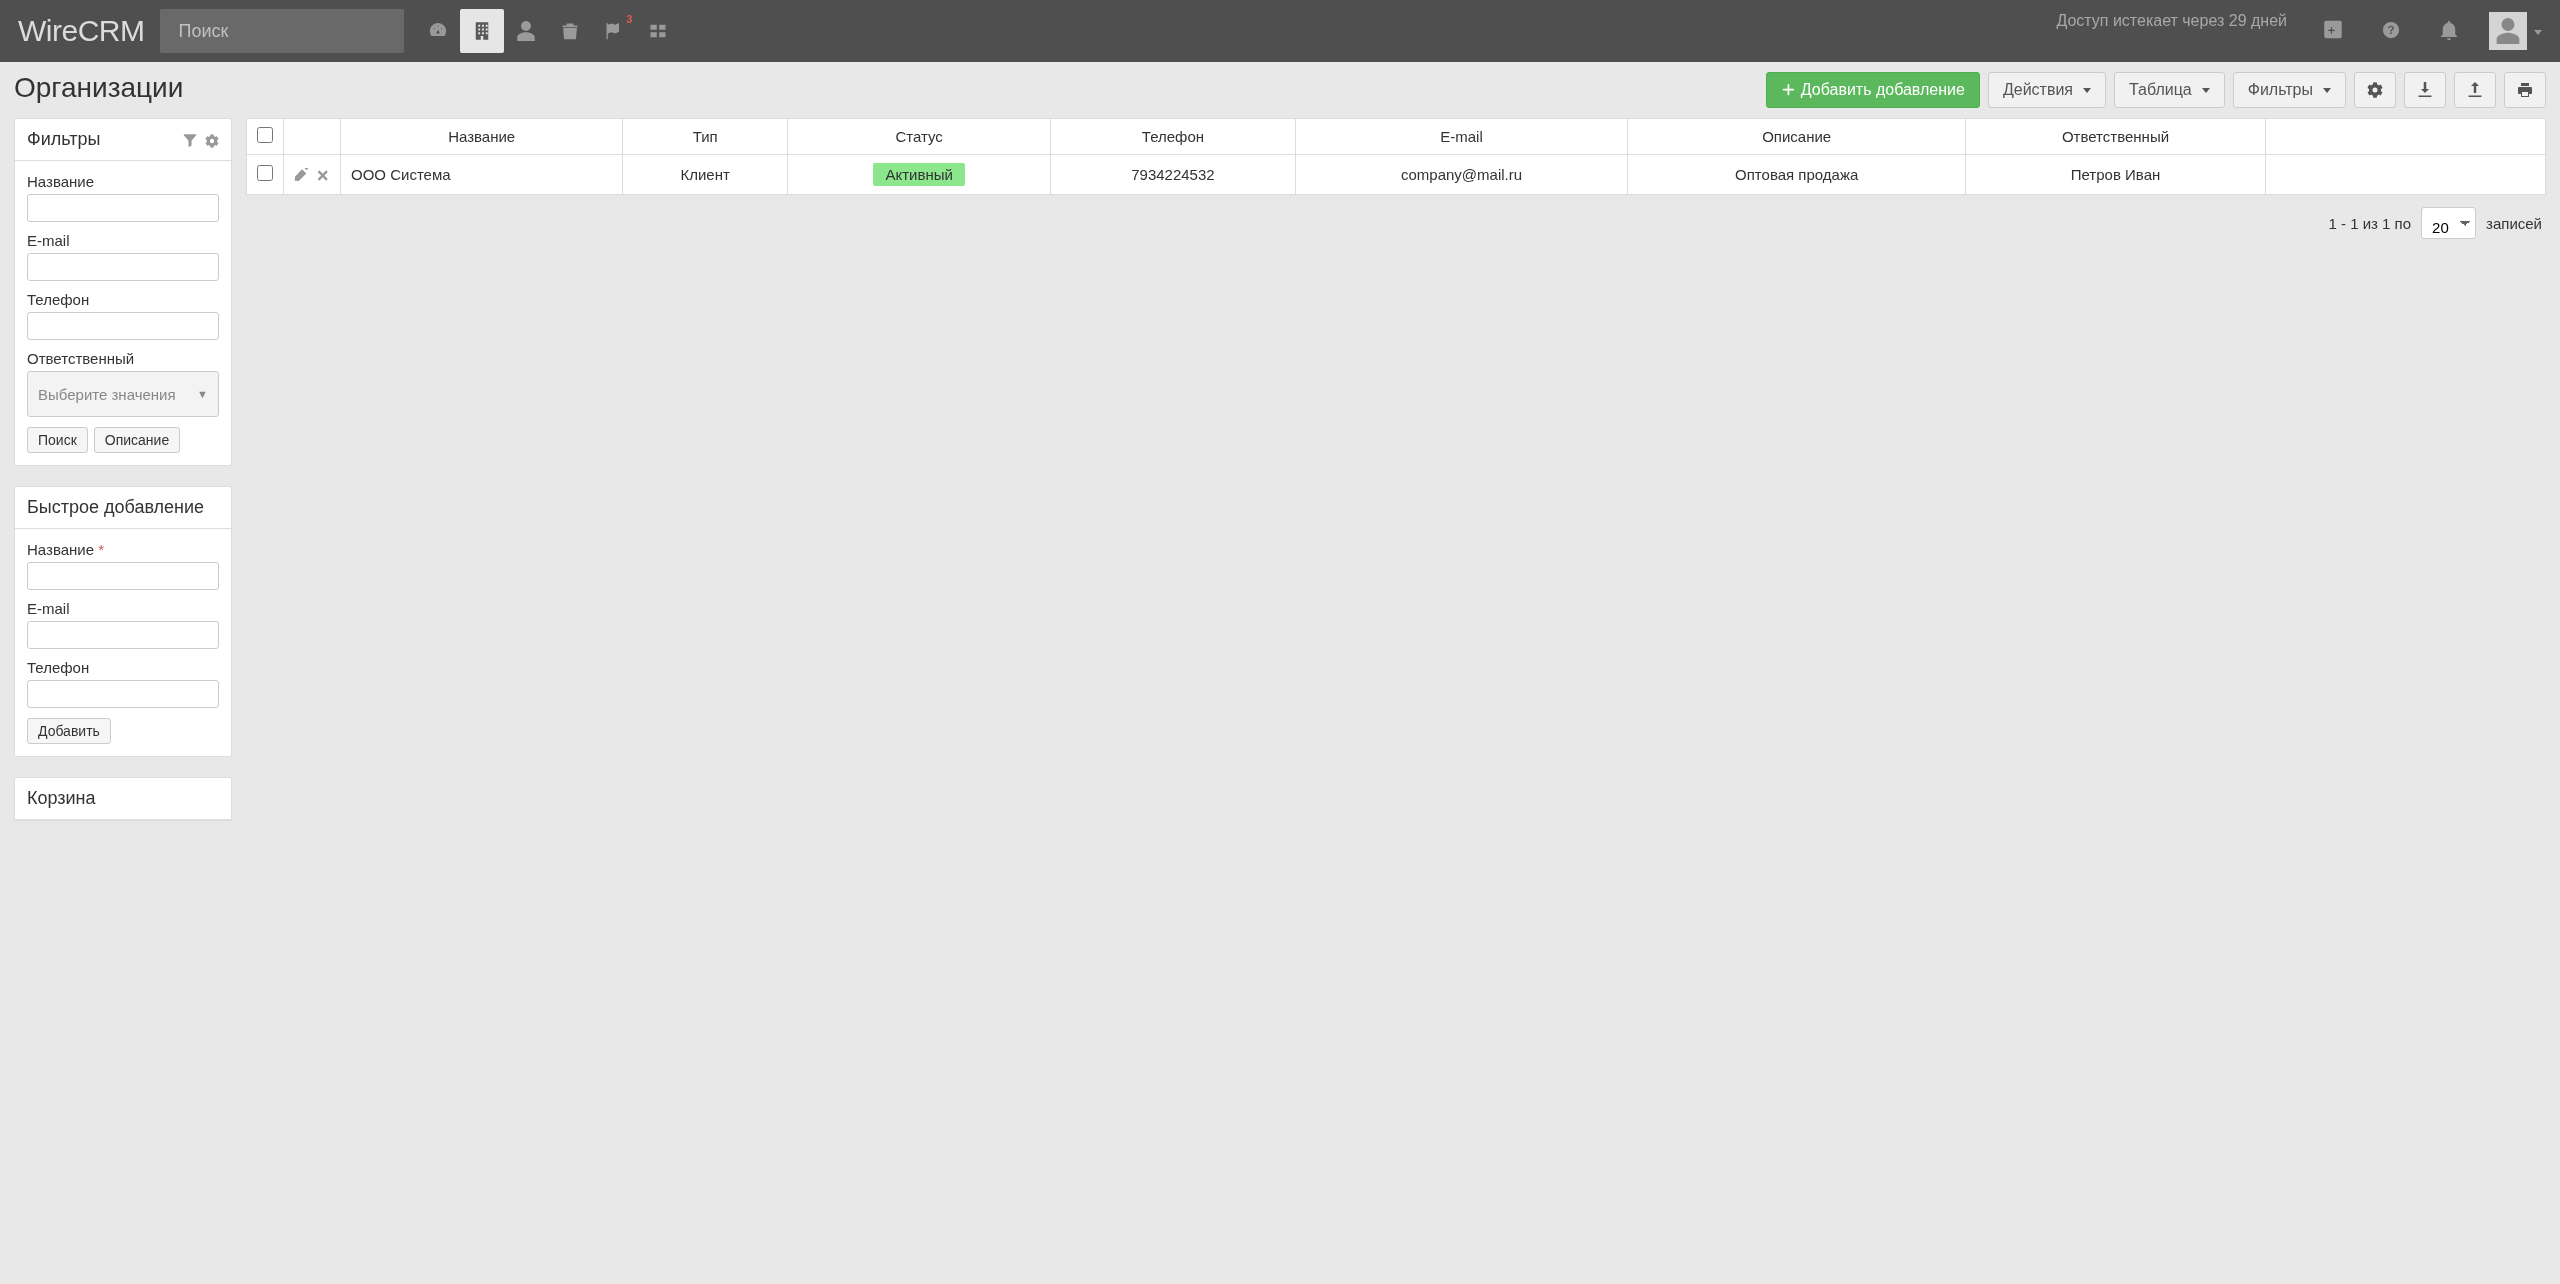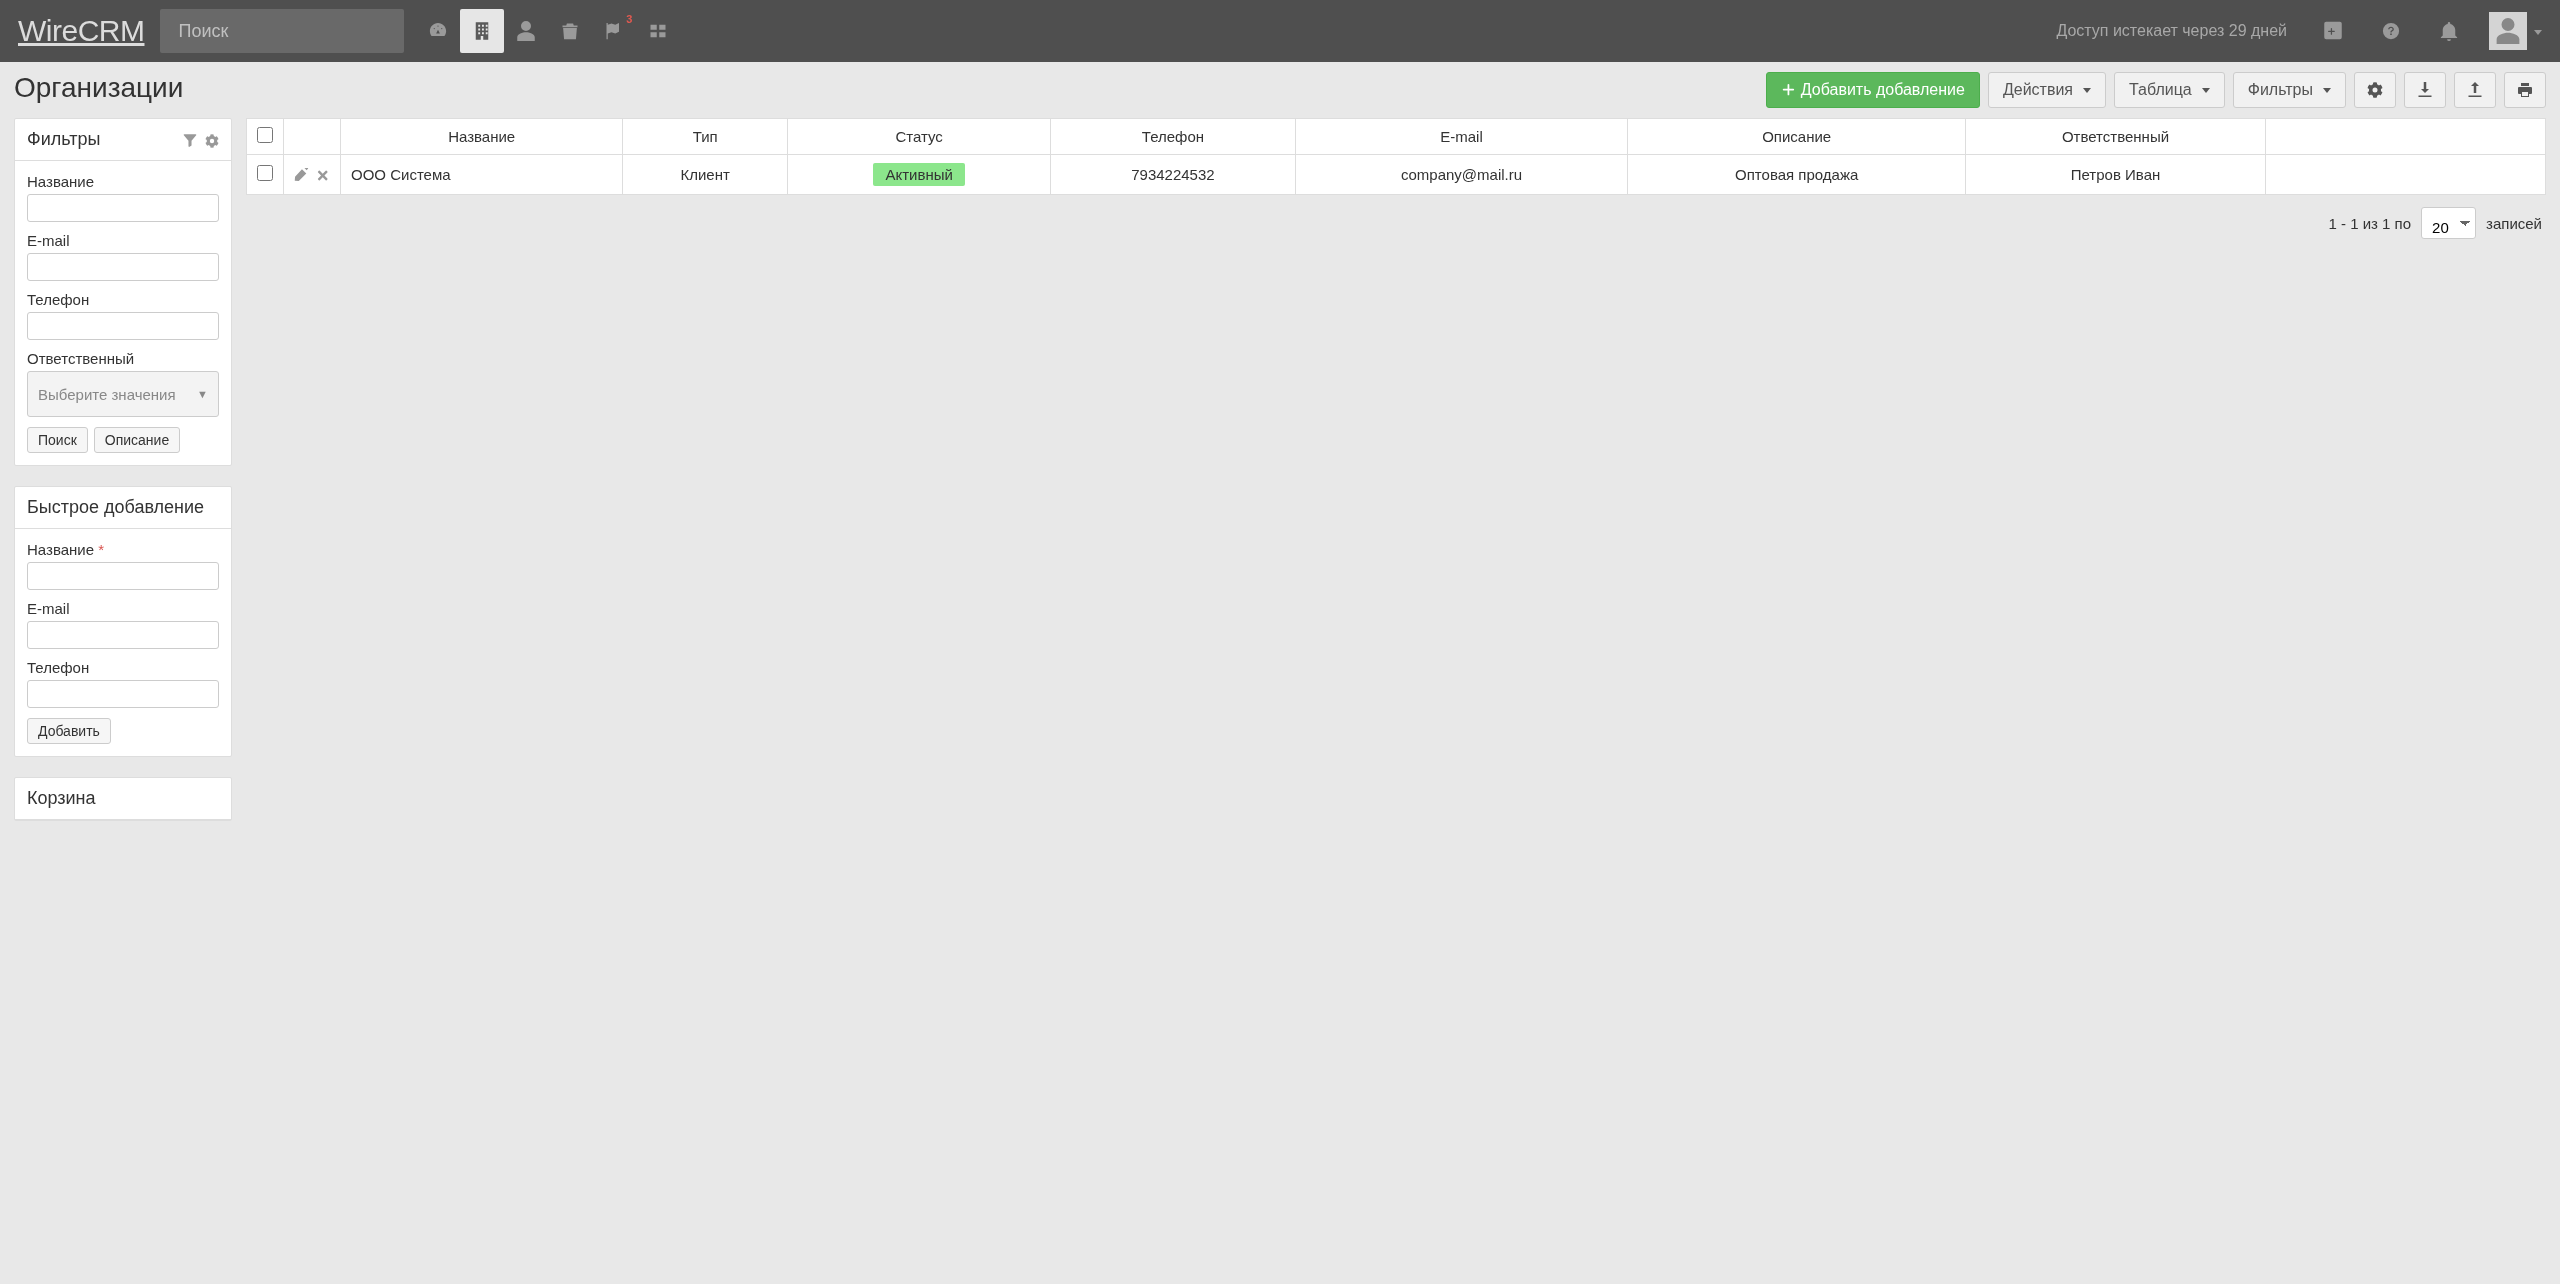--- a/index.html
+++ b/index.html
@@ -1,27 +1,27 @@
 <!DOCTYPE html>
 <html><head>
 <meta charset="utf-8">
 <style>
 * { box-sizing: border-box; margin: 0; padding: 0; }
 body { font-family: Arial, Helvetica, sans-serif; background: #e8e8e8; font-size: 14px; color: #333; }
 
 
 .navbar { background: #4f4f4f; height: 62px; display: flex; align-items: center; padding: 0 18px; }
-.brand { color: #dcdcdc; font-size: 30px; font-weight: 300; margin-right: 16px; letter-spacing: -0.5px; text-decoration: underline; }
+.brand { color: #dcdcdc; font-size: 30px; font-weight: 300; margin-right: 16px; letter-spacing: -0.5px; }
 .search-box { background: #696969; border: none; height: 44px; width: 244px; padding: 0 18px; color: #bbb; font-size: 18px; border-radius: 2px; }
 .search-box::placeholder { color: #c0c0c0; }
 .nav-icons { display: flex; align-items: center; margin-left: 12px; }
 .nav-icon { width: 44px; height: 44px; display: flex; align-items: center; justify-content: center; color: #9a9a9a; font-size: 20px; cursor: pointer; position: relative; }
 .nav-icon.active { background: #e6e6e6; color: #5a5a5a; border-radius: 2px; }
 .nav-icon .badge { position: absolute; top: 4px; right: 4px; color: #e25950; font-size: 11px; font-weight: bold; }
-.navbar-right { margin-left: auto; display: flex; align-items: center; gap: 22px; }
+.navbar-right { margin-left: auto; display: flex; align-items: flex-start; gap: 22px; }
 .expiry-text { color: #a8a8a8; font-size: 16px; margin-right: 6px; }
 .right-icon { color: #9a9a9a; font-size: 20px; width: 36px; height: 36px; display: flex; align-items: center; justify-content: center; cursor: pointer; }
 .avatar-box { width: 38px; height: 38px; background: #d4d4d4; display: flex; align-items: center; justify-content: center; color: #888; }
 .avatar-dropdown { display: flex; align-items: center; gap: 3px; color: #9a9a9a; cursor: pointer; }
 
 
 .content { padding: 10px 14px; }
 .page-head { display: flex; margin-bottom: 10px; }
 .page-title { font-size: 28px; font-weight: 400; color: #333; }
 .head-actions { margin-left: auto; display: flex; gap: 8px; }

